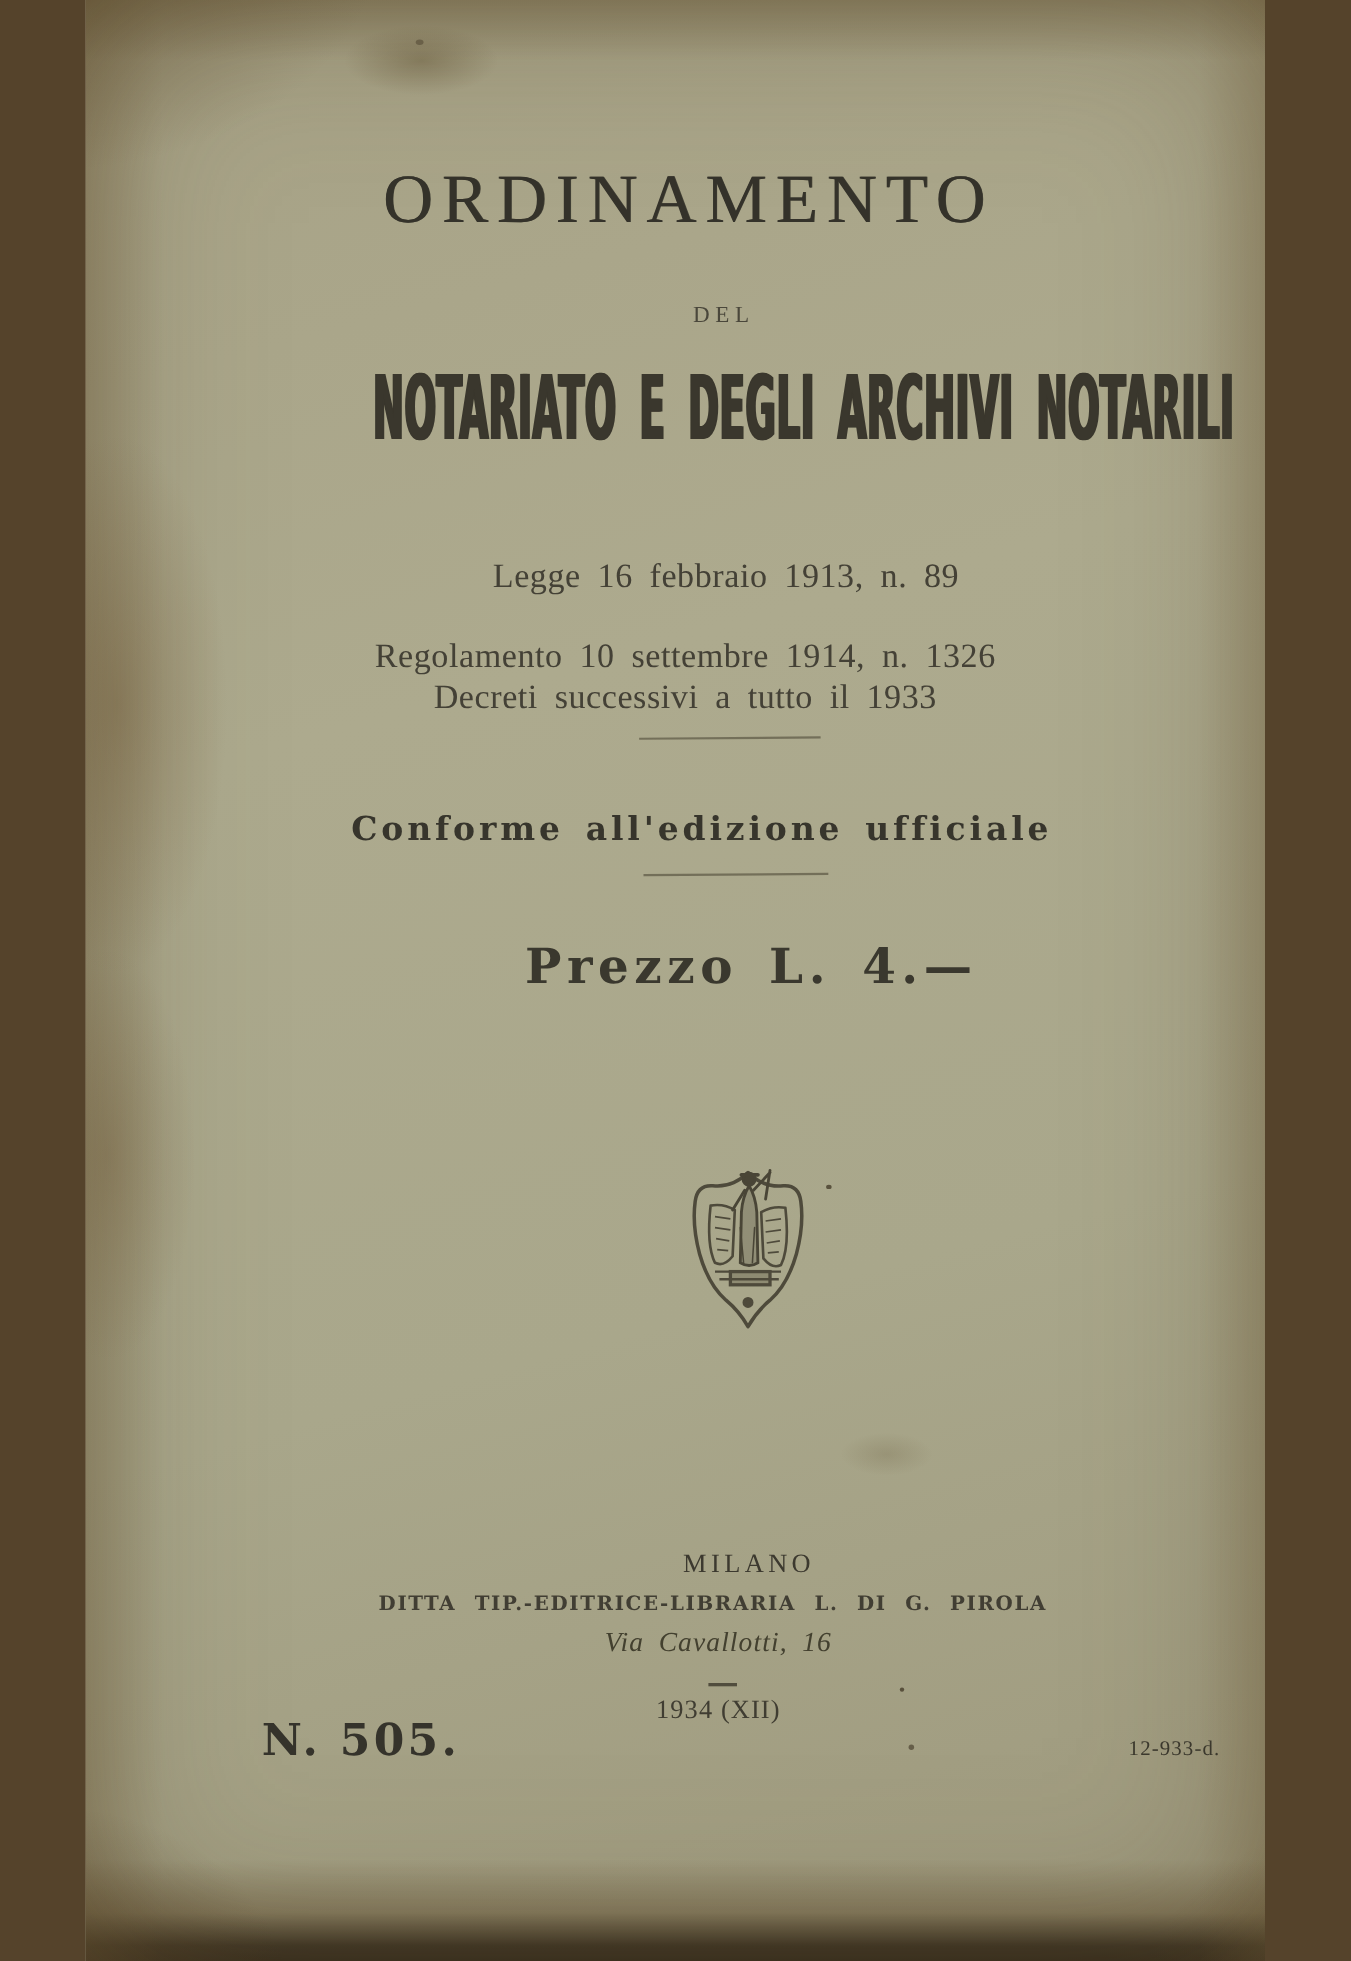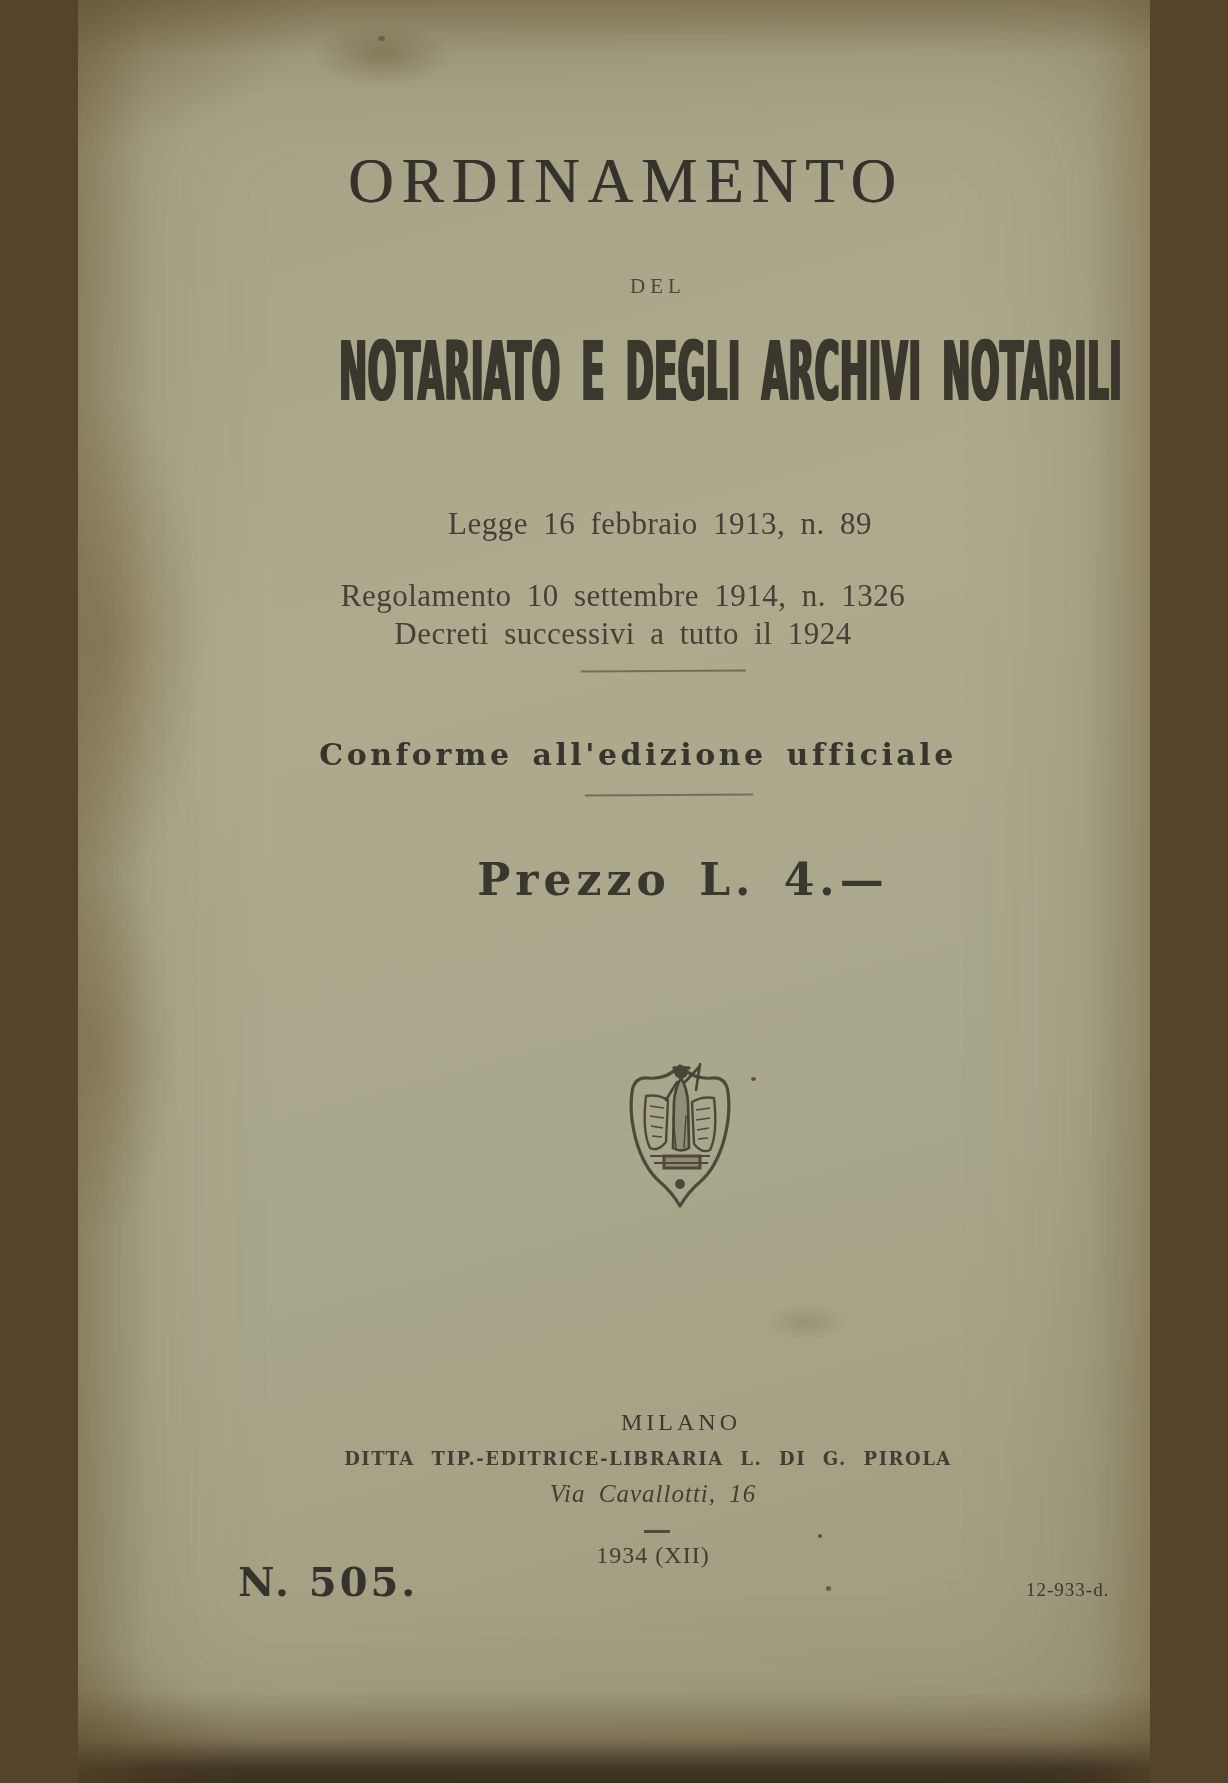--- a/index.html
+++ b/index.html
@@ -136,21 +136,21 @@
   <div class="abs ctr title-ordinamento">ORDINAMENTO</div>
 
   <div class="abs ctr del">DEL</div>
 
   <div class="abs ctr main-title">
     <span class="squeeze">NOTARIATO E DEGLI ARCHIVI NOTARILI</span>
   </div>
 
   <div class="abs ctr law-line law1">Legge 16 febbraio 1913, n. 89</div>
   <div class="abs ctr law-line law2">Regolamento 10 settembre 1914, n. 1326</div>
-  <div class="abs ctr law-line law3">Decreti successivi a tutto il 1924</div>
+  <div class="abs ctr law-line law3">Decreti successivi a tutto il 1933</div>
 
   <div class="rule rule1"></div>
 
   <div class="abs ctr conforme">Conforme all'edizione ufficiale</div>
 
   <div class="rule rule2"></div>
 
   <div class="abs ctr price">Prezzo L. 4.—</div>
 
   <svg class="emblem" viewBox="0 0 112 156" xmlns="http://www.w3.org/2000/svg">

